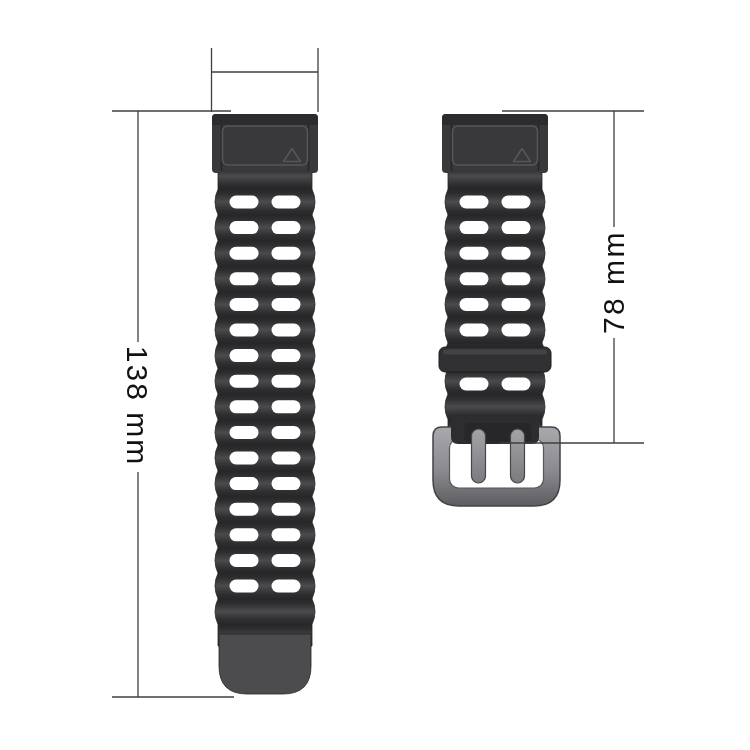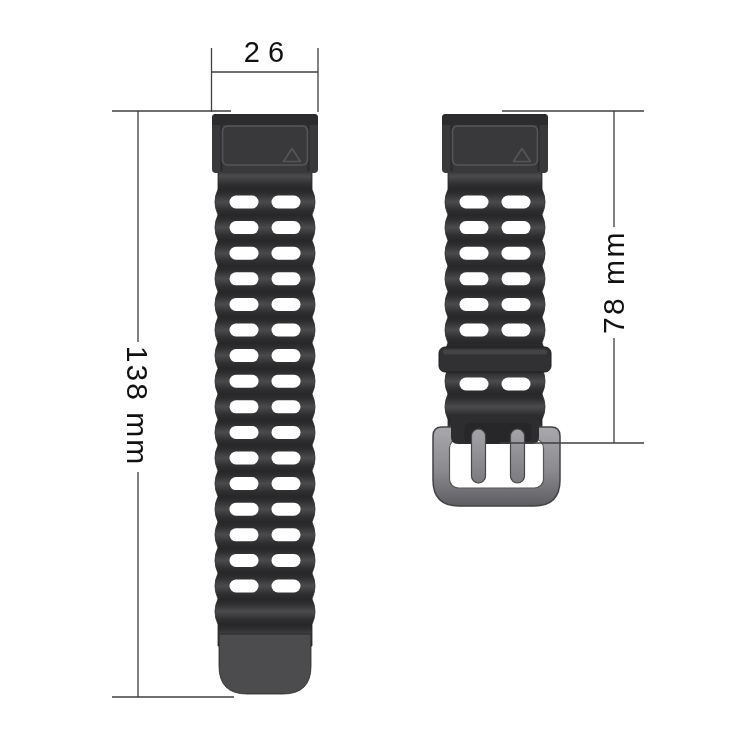--- a/index.html
+++ b/index.html
@@ -143,16 +143,15 @@
       <line x1="112" y1="111" x2="231" y2="111"></line>
       <line x1="112" y1="697" x2="234" y2="697"></line>
 
       <line x1="614" y1="111" x2="614" y2="227"></line>
       <line x1="614" y1="338" x2="614" y2="443"></line>
       <line x1="502" y1="111" x2="644" y2="111"></line>
       <line x1="500" y1="443" x2="644" y2="443"></line>
     </g>
   </svg>
 
-  <div id="dim-top" class="dim-label">26</div>
   <div id="dim-left" class="dim-label">138 mm</div>
   <div id="dim-right" class="dim-label">78 mm</div>
 </div>
 
 </body></html>

